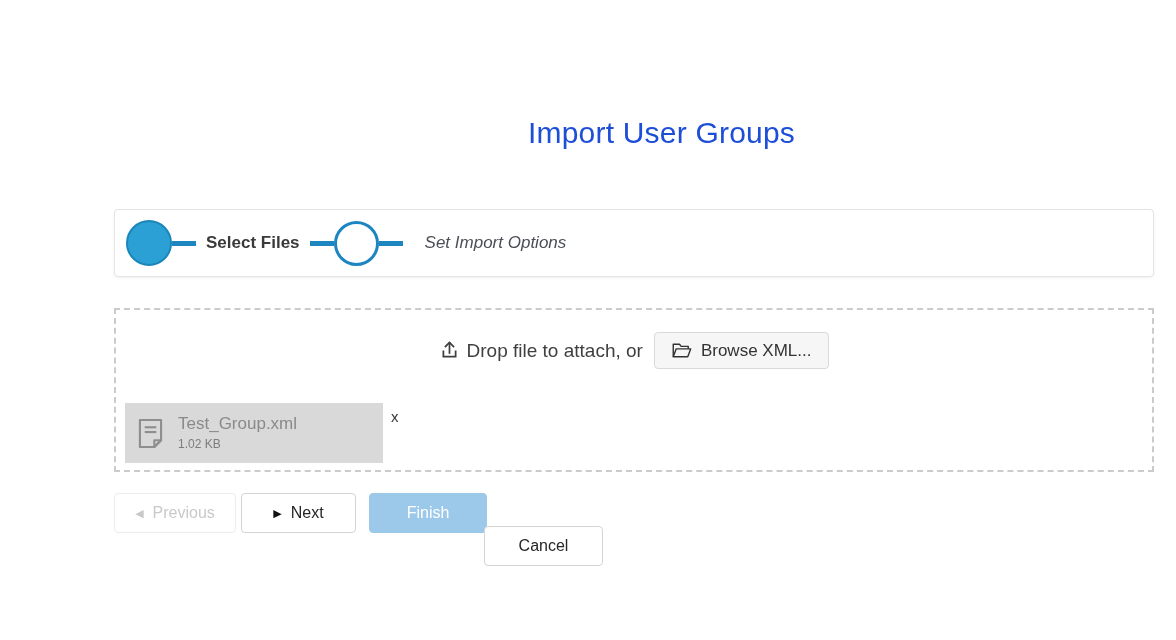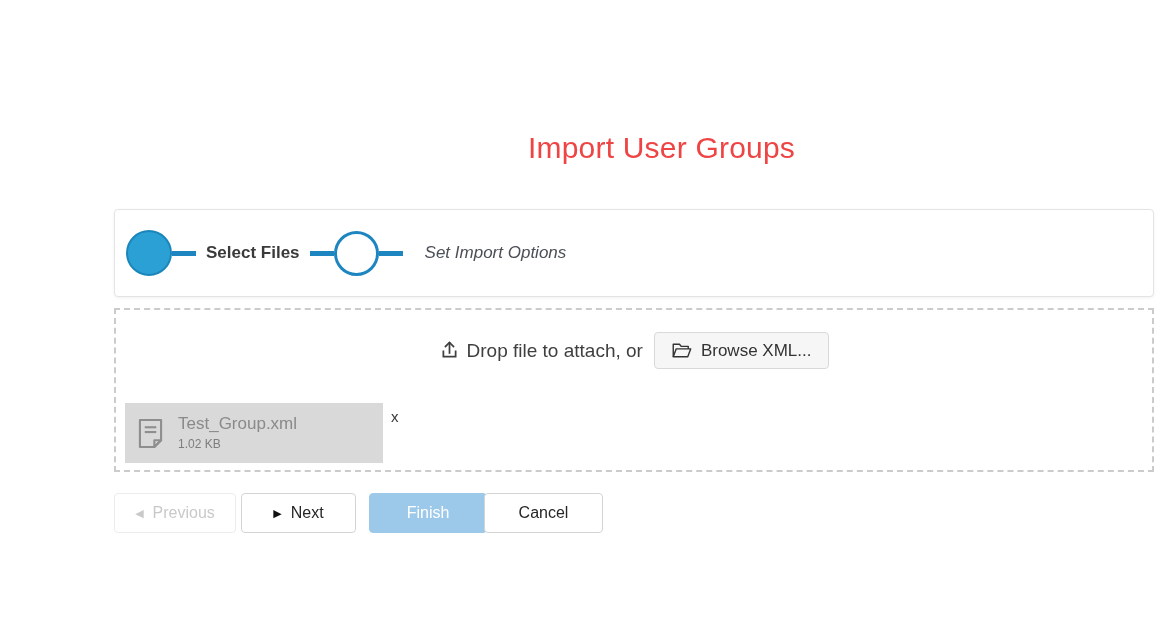--- a/index.html
+++ b/index.html
@@ -13,35 +13,35 @@
     width: 1176px;
     height: 640px;
     background: #ffffff;
     overflow: hidden;
   }
 
   
   .page-title {
     position: absolute;
     left: 528px;
-    top: 131px;
+    top: 116px;
     font-size: 30px;
     font-weight: 400;
-    color: #ef4444;
+    color: #1d4ed8;
     letter-spacing: 0.2px;
     white-space: nowrap;
   }
 
   
   .stepper-card {
     position: absolute;
     left: 114px;
     top: 209px;
     width: 1040px;
-    height: 88px;
+    height: 68px;
     background: #ffffff;
     border: 1px solid #e4e4e4;
     border-radius: 4px;
     box-shadow: 0 1px 3px rgba(0,0,0,0.06);
   }
   .stepper-row {
     display: flex;
     align-items: center;
     height: 100%;
     padding-left: 11px;
@@ -184,21 +184,21 @@
   .btn-next { left: 241px; width: 115px; }
   .btn-next .tri { color: #111111; }
   .btn-finish {
     left: 369px;
     width: 118px;
     background: #9cc9ea;
     border-color: #9cc9ea;
     color: #ffffff;
     cursor: default;
   }
-  .btn-cancel { left: 484px; width: 119px; }
+  .btn-cancel { left: 484px; width: 119px; margin-top: 33px; }
 </style>
 </head>
 <body>
 
 <div class="screen">
 
   <h1 class="page-title">Import User Groups</h1>
 
   <div class="stepper-card">
     <div class="stepper-row">

